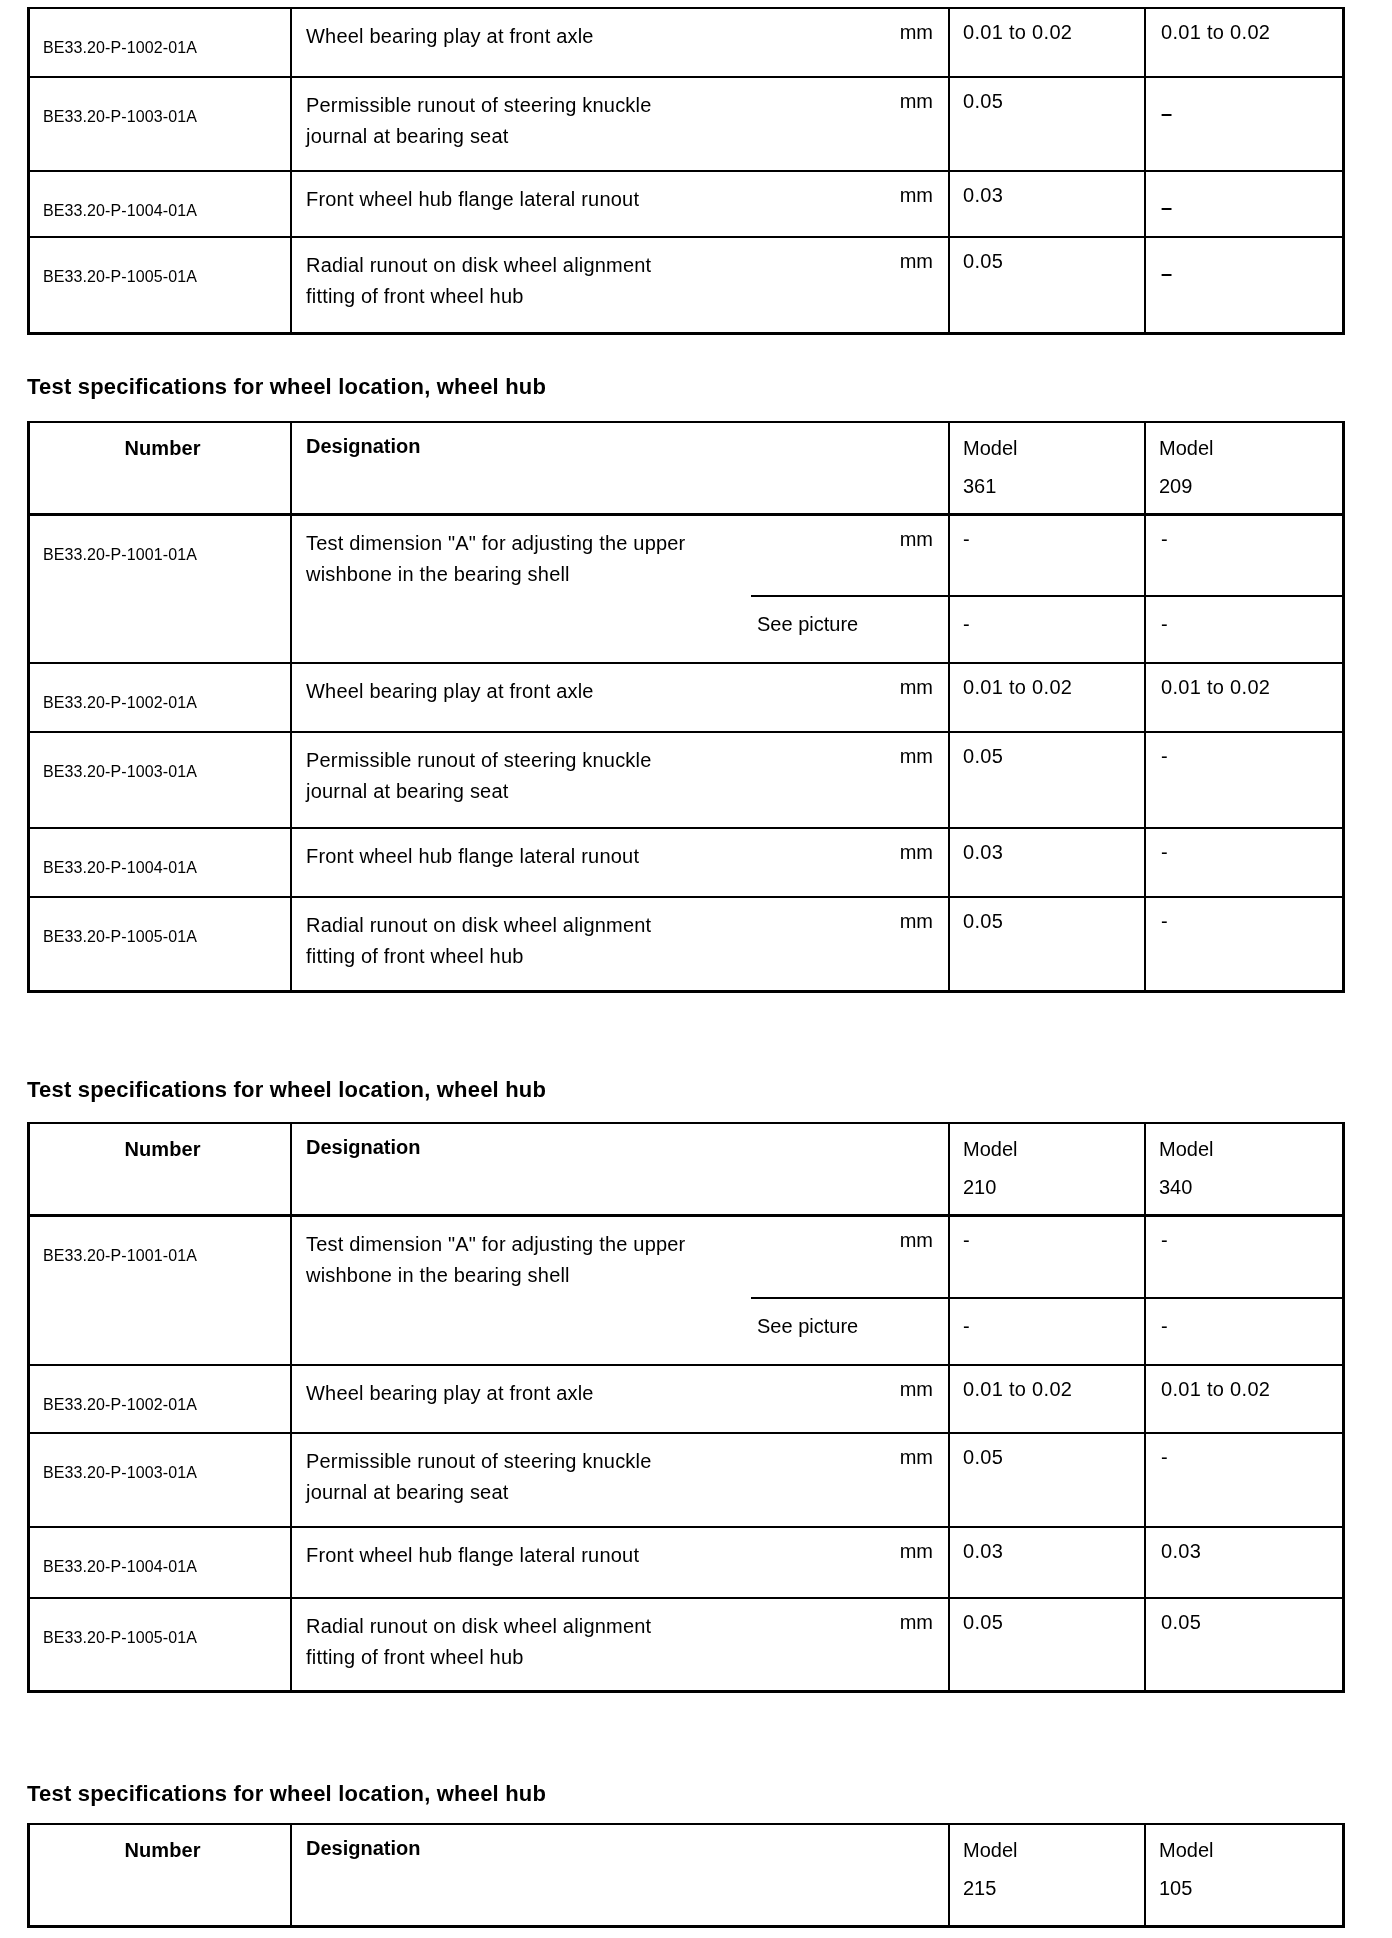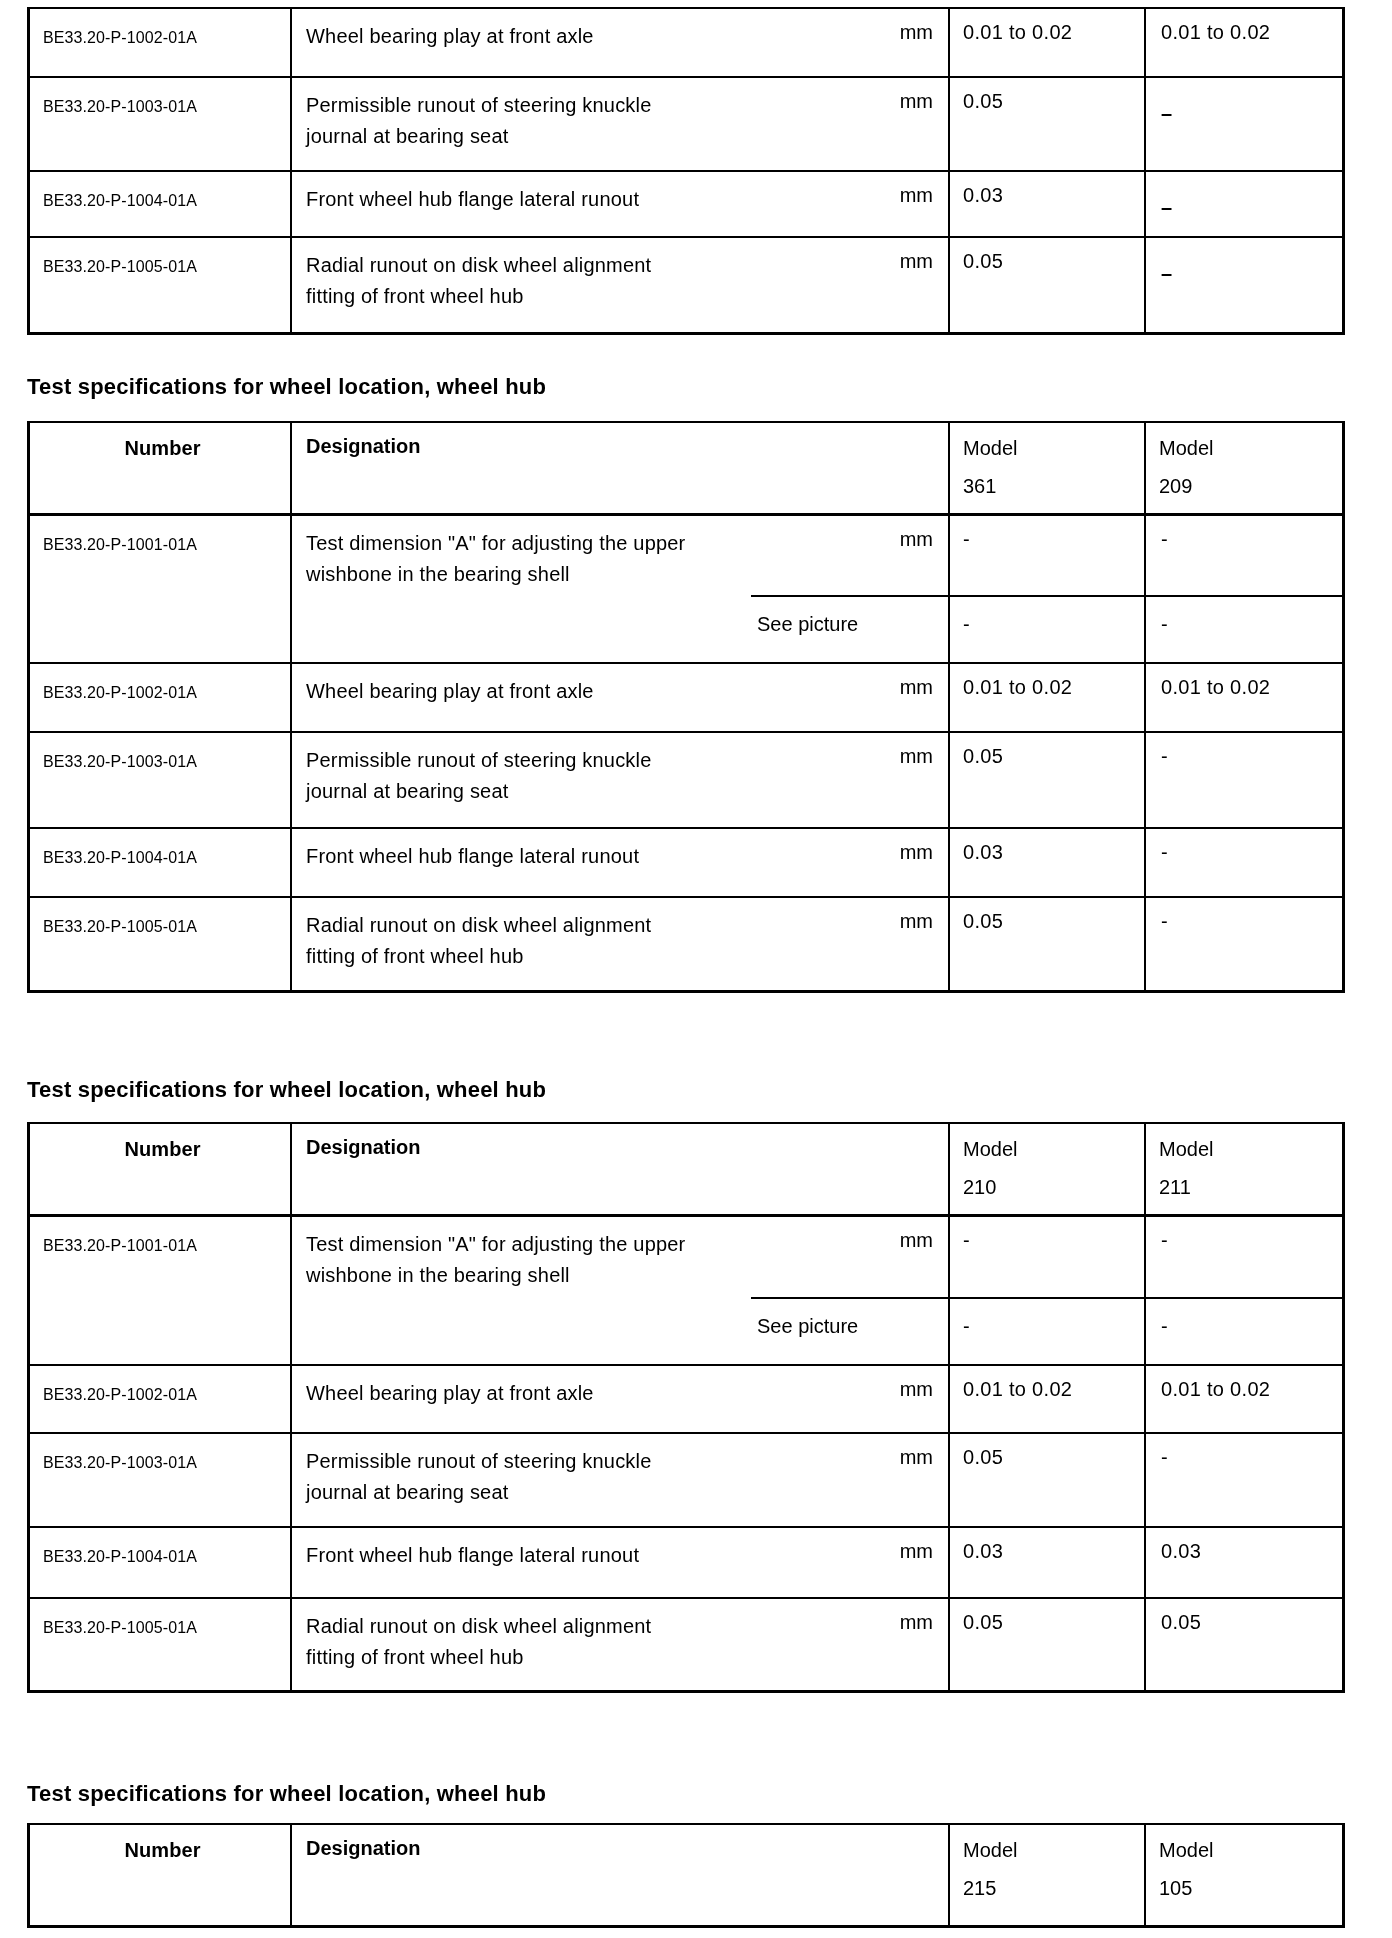--- a/index.html
+++ b/index.html
@@ -20,21 +20,21 @@
     width:1318px;
     border:3px solid #000; border-top-width:2px; border-bottom-width:3px;
     background:#fff;
   }
   .spec-table.open-bottom { border-bottom:none; }
 
   .trow { display:flex; border-bottom:2px solid #000; align-items:stretch; }
   .trow.last { border-bottom:none; }
   .trow.hrow { border-bottom:3px solid #000; }
 
-  .c1 { width:262px; border-right:2px solid #000; padding:20px 8px 0 13px;
+  .c1 { width:262px; border-right:2px solid #000; padding:30px 8px 0 13px;
         font-size:16px; letter-spacing:0.1px; }
   .c2 { width:658px; border-right:2px solid #000; display:flex;
         padding:12px 15px 0 14px; position:relative; }
   .c3 { width:196px; border-right:2px solid #000; padding:12px 6px 0 13px; font-size:20px; }
   .c4 { flex:1; padding:12px 6px 0 15px; font-size:20px; }
 
   .desig { width:440px; white-space:pre-line; font-size:20px; line-height:31px;
            letter-spacing:0.2px; }
   .mmu { margin-left:auto; font-size:20px; align-self:flex-start; }
   .val { letter-spacing:0.3px; }
@@ -192,21 +192,21 @@
       <div class="c1 hc"><span>Number</span></div>
       <div class="c2 hc">
           <span>Designation</span>
         </div>
       <div class="c3 hmodel">
         <div class="ml">Model</div>
         <div>210</div>
       </div>
       <div class="c4 hmodel">
         <div class="ml">Model</div>
-        <div>211</div>
+        <div>340</div>
       </div>
     </div>
 
     <div class="trow" style="height:149px">
       <div class="c1"><span>BE33.20-P-1001-01A</span></div>
       <div class="c2 nopad">
         <span class="desig-abs">Test dimension "A" for adjusting the upper
 wishbone in the bearing shell</span>
         <div class="subcol">
           <div class="sub-top" style="height:82px">

